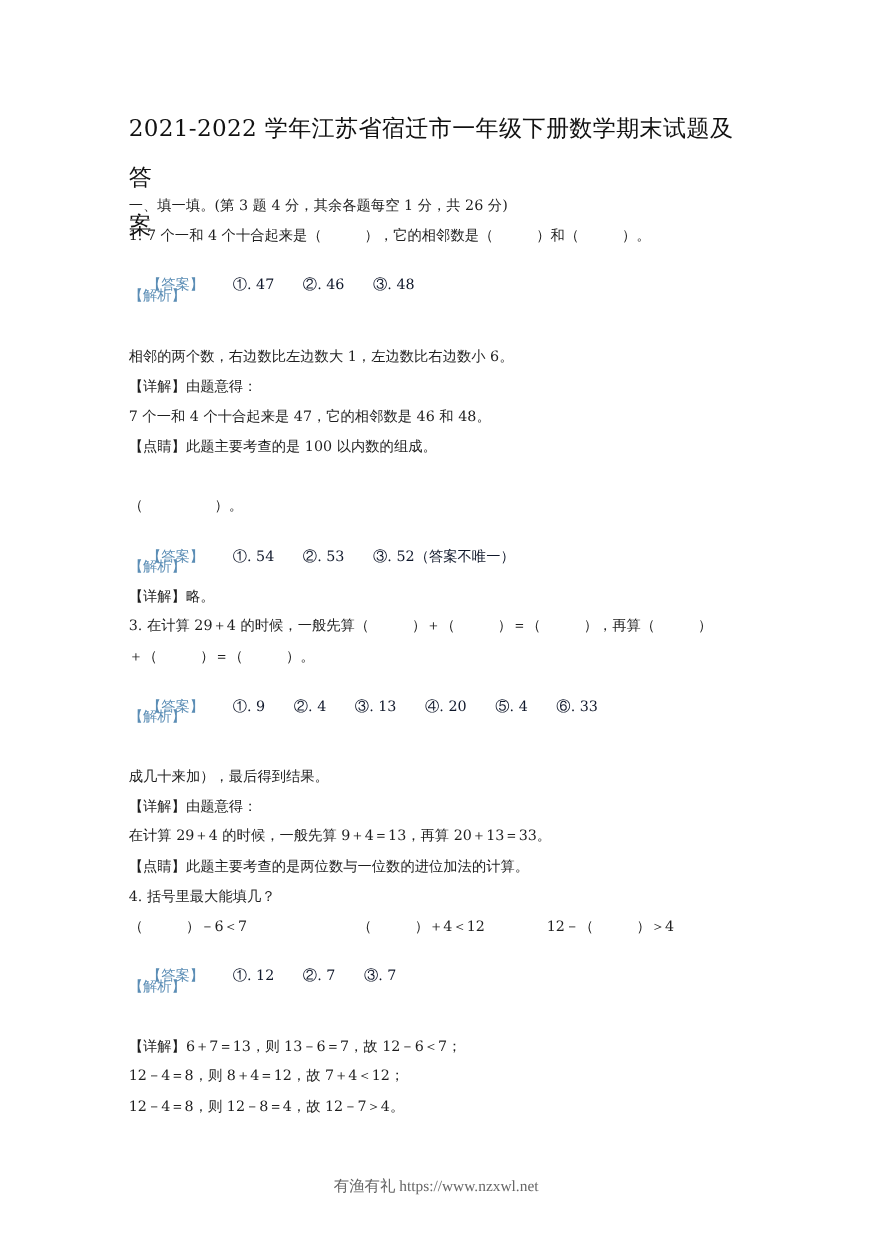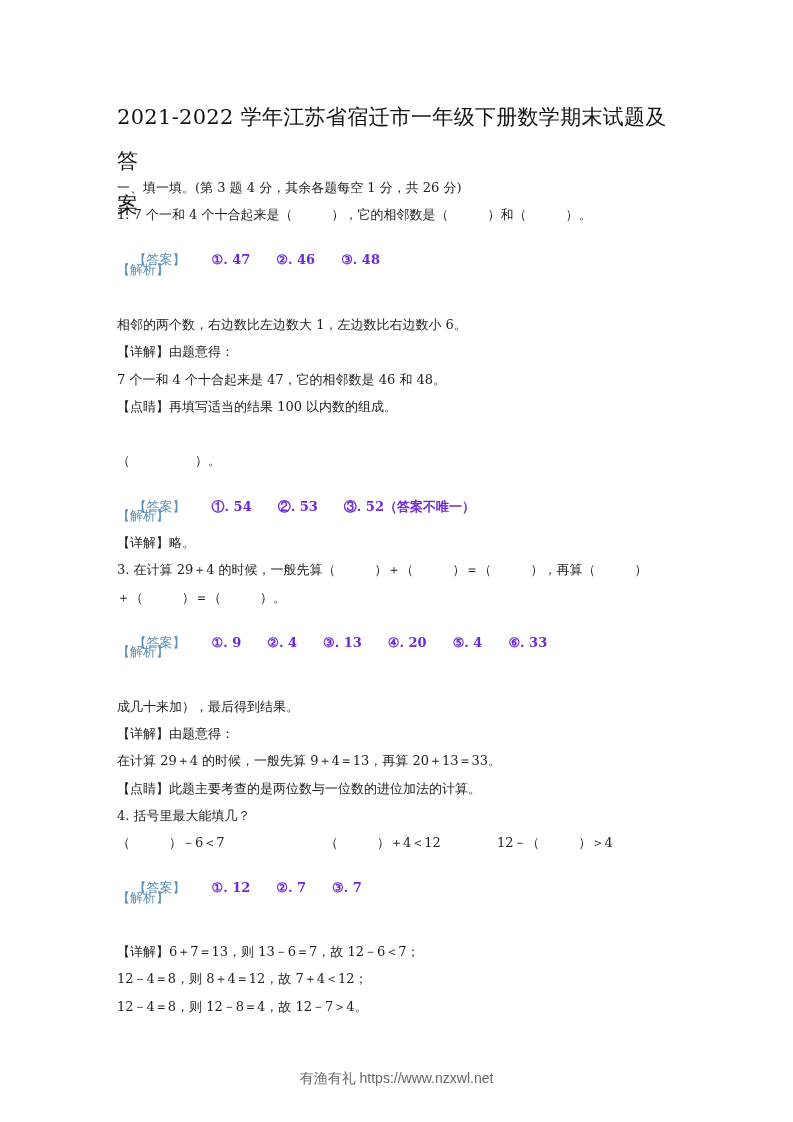--- a/index.html
+++ b/index.html
@@ -3,23 +3,23 @@
 <meta charset="utf-8">
 <style>
   html, body { margin: 0; padding: 0; background: #ffffff; }
   body { width: 793px; height: 1122px; position: relative; overflow: hidden;
          font-family: "DejaVu Serif", "Liberation Serif", serif; color: #1a1a1a; }
   .page { position: absolute; left: 0; top: 0; width: 793px; height: 1062px; border-radius: 11px; }
   .title { position: absolute; left: 117px; top: 95px; width: 570px;
            font-size: 21px; line-height: 44px; letter-spacing: 0.3px; color: #111; }
   .line { position: absolute; left: 117px; font-size: 13px; line-height: 18px; white-space: pre; color: #1e1e1e; }
   .tag { color: #5b8db5; }
-  .ans { color: #6d28d9; font-weight: bold; }
+  .ans { color: #0f172a; }
   .footer { position: absolute; left: 0; width: 793px; top: 1070px; text-align: center;
-            font-family: Liberation Sans, sans-serif; font-size: 14px; color: #666; }
+            font-family: Liberation Serif, serif; font-size: 14px; color: #666; }
 </style>
 </head>
 <body>
 
 <div class="page">
 
   <div class="title">
     <div>2021-2022 学年江苏省宿迁市一年级下册数学期末试题及答</div>
     <div>案</div>
   </div>
@@ -27,21 +27,21 @@
   <div class="line" style="top:179px">一、填一填。(第 3 题 4 分，其余各题每空 1 分，共 26 分)</div>
 
   <div class="line" style="top:206px">1. 7 个一和 4 个十合起来是（　　　），它的相邻数是（　　　）和（　　　）。</div>
   <div class="line" style="top:233px">
     <span class="tag">【答案】</span><span>　　</span><span class="ans">①. 47　　②. 46　　③. 48</span>
   </div>
   <div class="line tag" style="top:261px">【解析】</div>
   <div class="line" style="top:316px">相邻的两个数，右边数比左边数大 1，左边数比右边数小 6。</div>
   <div class="line" style="top:343px">【详解】由题意得：</div>
   <div class="line" style="top:371px">7 个一和 4 个十合起来是 47，它的相邻数是 46 和 48。</div>
-  <div class="line" style="top:398px">【点睛】再填写适当的结果 100 以内数的组成。</div>
+  <div class="line" style="top:398px">【点睛】此题主要考查的是 100 以内数的组成。</div>
 
   <div class="line" style="top:452px">（　　　　　）。</div>
   <div class="line" style="top:480px">
     <span class="tag">【答案】</span><span>　　</span><span class="ans">①. 54　　②. 53　　③. 52（答案不唯一）</span>
   </div>
   <div class="line tag" style="top:507px">【解析】</div>
   <div class="line" style="top:534px">【详解】略。</div>
 
   <div class="line" style="top:561px">3. 在计算 29＋4 的时候，一般先算（　　　）＋（　　　）＝（　　　），再算（　　　）</div>
   <div class="line" style="top:589px">＋（　　　）＝（　　　）。</div>

